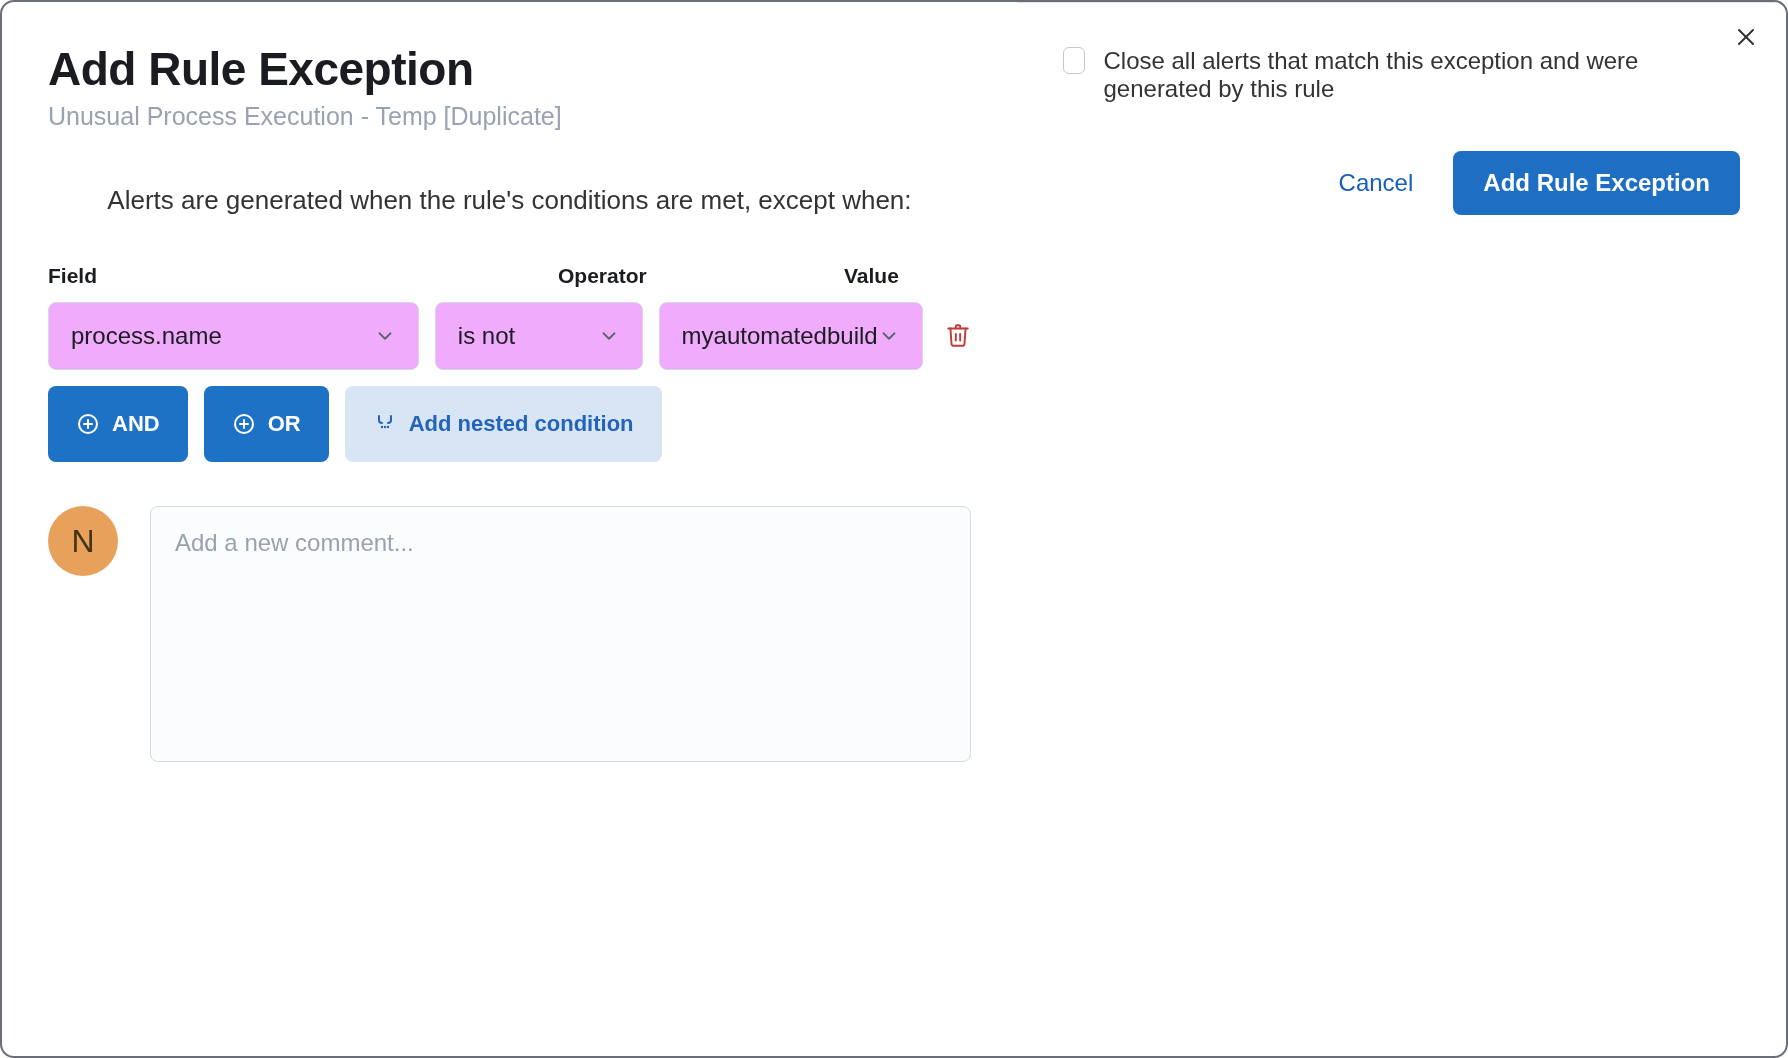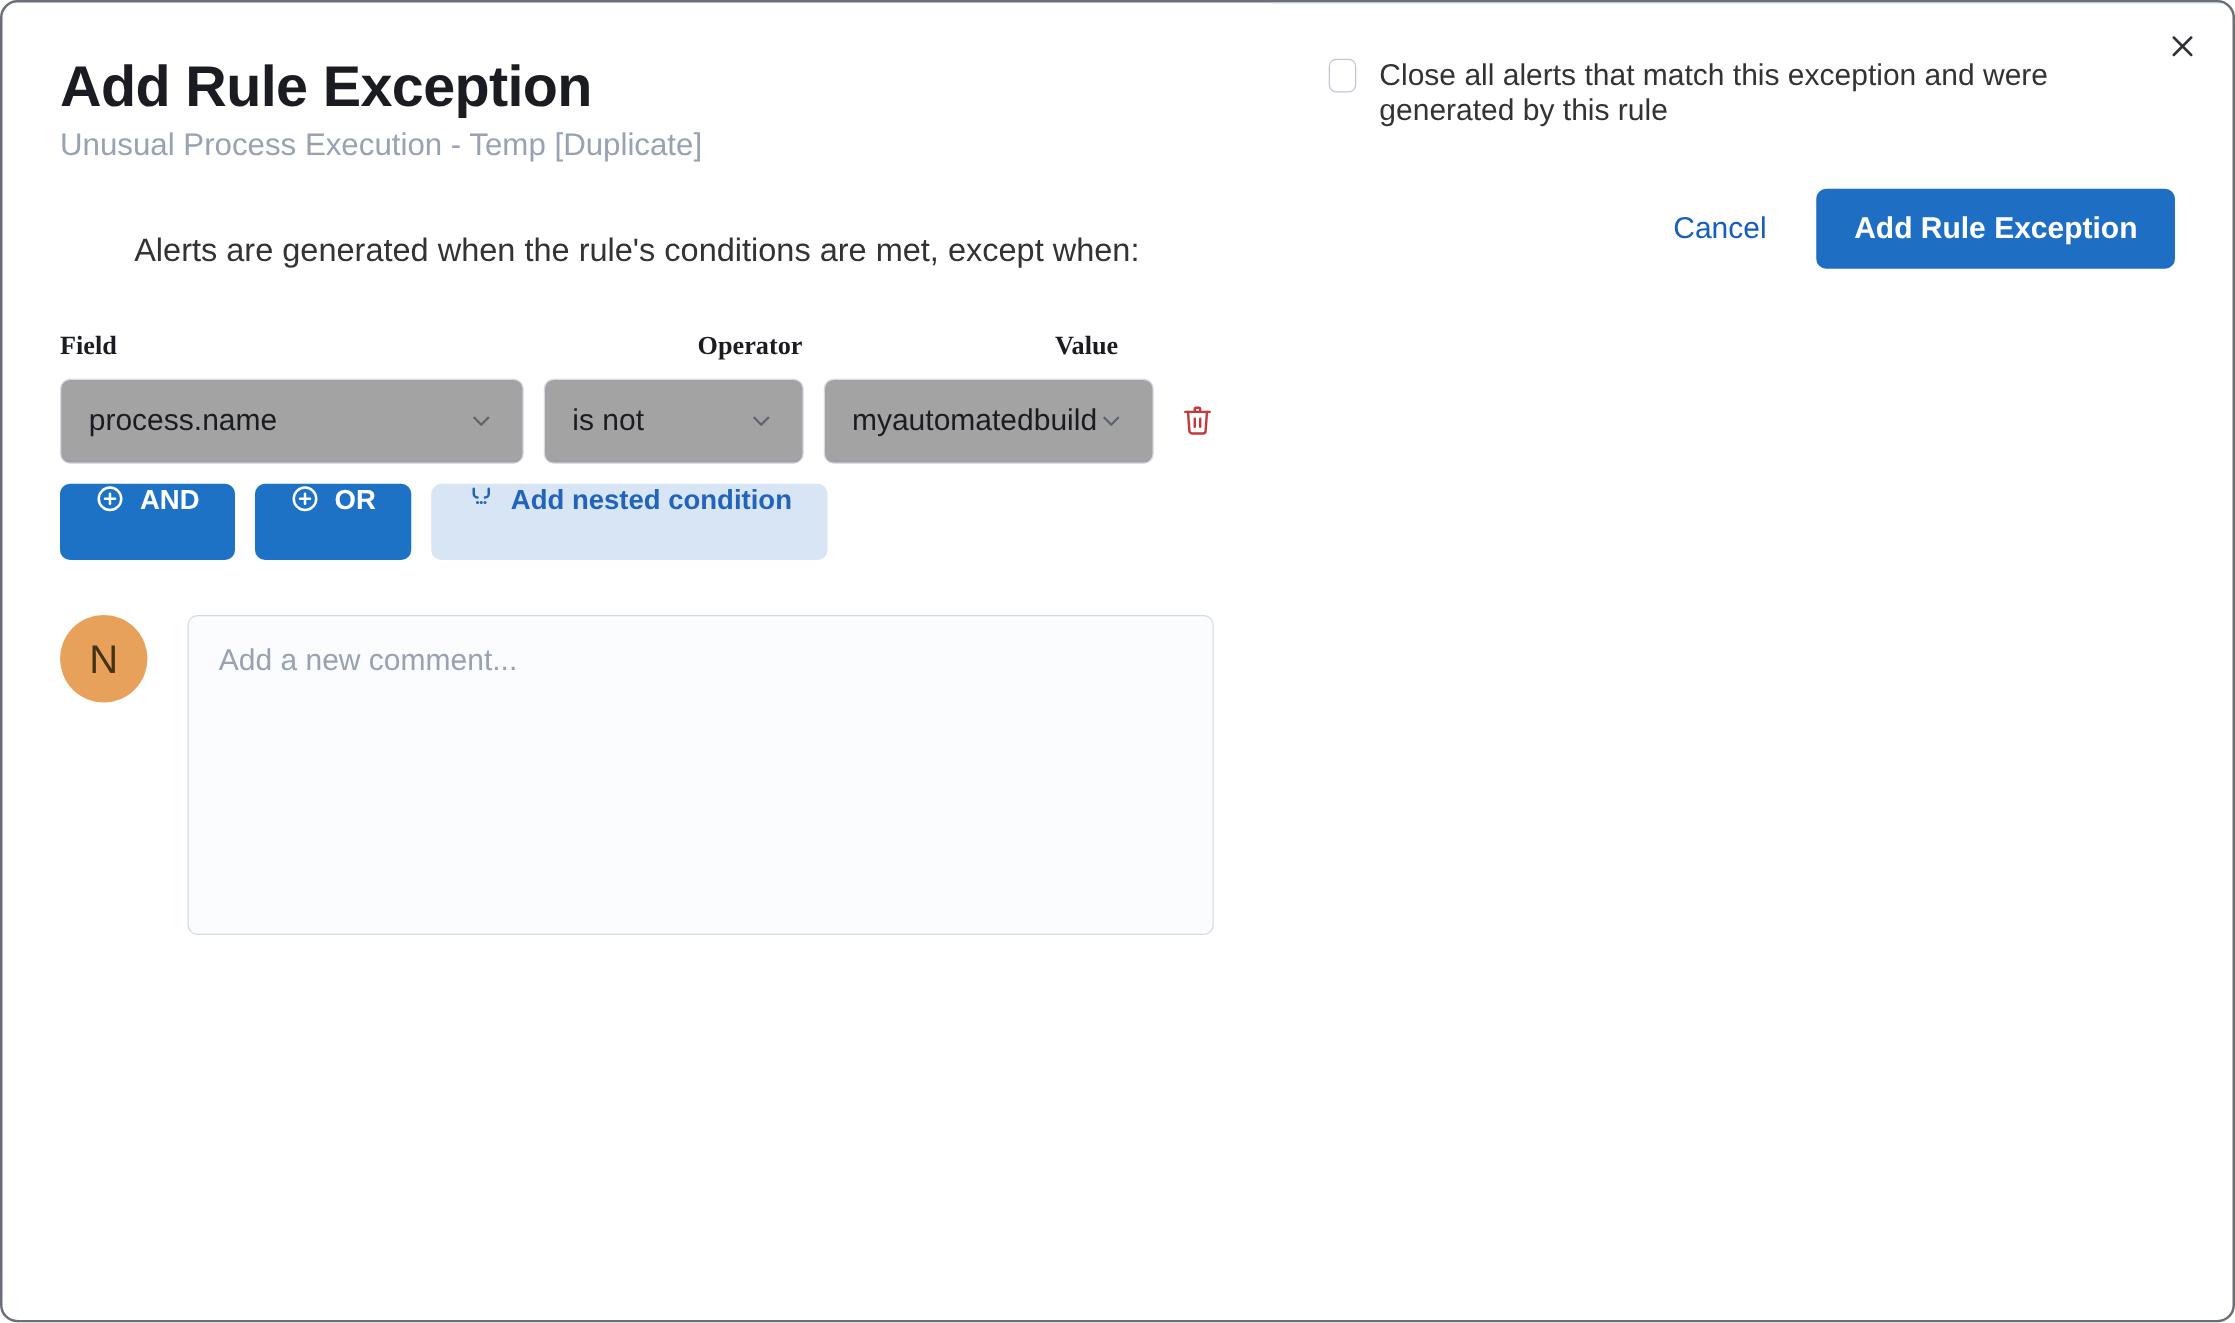--- a/index.html
+++ b/index.html
@@ -51,41 +51,40 @@
     margin-top: 54px;
     text-align: center;
   }
 
   .condition-row {
     margin-top: 48px;
   }
   .labels {
     display: flex;
     gap: 18px;
-    font-family: Liberation Serif, serif;
   }
   .lbl {
     font-size: 21px;
     font-weight: 700;
   }
   .lbl-field    { width: 492px; }
   .lbl-operator { width: 268px; }
   .lbl-value    { flex: 1; }
 
   .inputs {
     display: flex;
     gap: 16px;
     margin-top: 14px;
     align-items: center;
   }
   .combo {
     height: 68px;
     border: 1px solid #d3dae6;
     border-radius: 8px;
-    background: #a3a3a3;
+    background: #f0abfc;
     display: flex;
     align-items: center;
     justify-content: space-between;
     padding: 0 22px;
     font-size: 24px;
     color: #1a1c21;
     cursor: pointer;
     box-shadow: inset 0 -1px 0 rgba(0,0,0,.03);
   }
   .combo-field    { width: 492px; }
@@ -102,27 +101,27 @@
     margin-left: 6px;
   }
   .trash-btn svg { stroke: #c43a3a; }
 
   .btn-row {
     display: flex;
     gap: 16px;
     margin-top: 16px;
   }
   .pill-btn {
-    height: 61px;
+    height: 76px;
     border: none;
     border-radius: 8px;
     font-size: 22px;
     font-weight: 700;
     display: inline-flex;
-    align-items: flex-start;
+    align-items: center;
     gap: 12px;
     padding: 0 28px;
     cursor: pointer;
   }
   .pill-blue {
     background: #1e72c6;
     color: #fff;
   }
   .pill-light {
     background: #d8e5f5;

